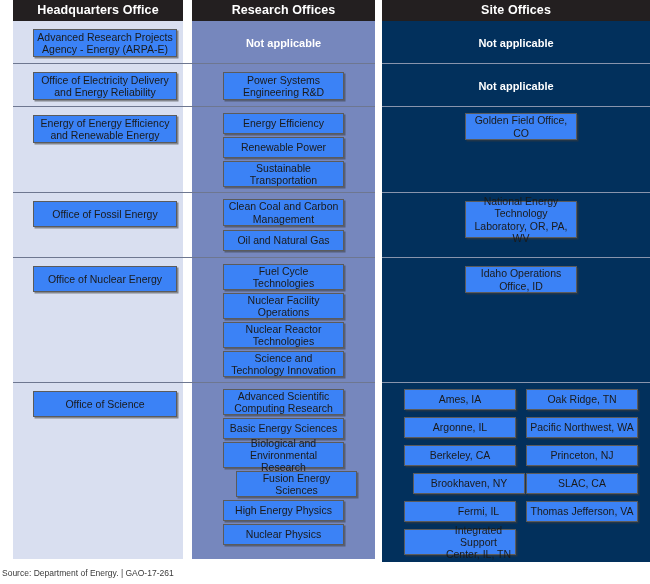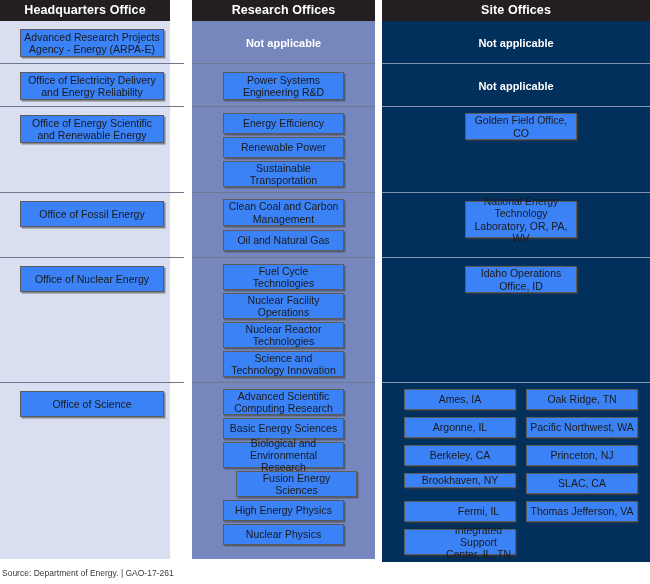--- a/index.html
+++ b/index.html
@@ -13,21 +13,21 @@
     position: relative;
     font-family: "Liberation Sans", sans-serif;
     overflow: hidden;
   }
 
   
   .col {
     position: absolute;
     top: 0;
   }
-  .col-hq   { left: 0px;   width: 170px; }
+  .col-hq   { left: 0px;   width: 170px; padding-left: 13px; }
   .col-res  { left: 192px; width: 183px; }
   .col-site { left: 382px; width: 268px; }
 
   .col-header {
     background: #231f20;
     color: #ffffff;
     font-weight: bold;
     font-size: 12.5px;
     text-align: center;
     height: 21px;
@@ -103,21 +103,21 @@
     <div class="rowline rowline-hq" style="top:42px"></div>
     <div class="rowline rowline-hq" style="top:85px"></div>
     <div class="rowline rowline-hq" style="top:171px"></div>
     <div class="rowline rowline-hq" style="top:236px"></div>
     <div class="rowline rowline-hq" style="top:361px"></div>
 
     <div class="box" style="left:20px; top:8px; width:144px; height:28px;">Advanced Research Projects Agency - Energy (ARPA-E)</div>
 
     <div class="box" style="left:20px; top:51px; width:144px; height:28px;">Office of Electricity Delivery and Energy Reliability</div>
 
-    <div class="box" style="left:20px; top:94px; width:144px; height:28px;">Office of Energy Scientific and Renewable Energy</div>
+    <div class="box" style="left:20px; top:94px; width:144px; height:28px;">Energy of Energy Efficiency and Renewable Energy</div>
 
     <div class="box" style="left:20px; top:180px; width:144px; height:26px;">Office of Fossil Energy</div>
 
     <div class="box" style="left:20px; top:245px; width:144px; height:26px;">Office of Nuclear Energy</div>
 
     <div class="box" style="left:20px; top:370px; width:144px; height:26px;">Office of Science</div>
   </div>
 </div>
 
 <div class="col col-res">
@@ -171,21 +171,21 @@
 
     <div class="box" style="left:83px; top:92px; width:112px; height:27px;">Golden Field Office, CO</div>
 
     <div class="box" style="left:83px; top:180px; width:112px; height:37px;">National Energy Technology Laboratory, OR, PA, WV</div>
 
     <div class="box" style="left:83px; top:245px; width:112px; height:27px;">Idaho Operations Office, ID</div>
 
     <div class="box" style="left:22px; top:368px; width:112px; height:21px;">Ames, IA</div>
     <div class="box" style="left:22px; top:396px; width:112px; height:21px;">Argonne, IL</div>
     <div class="box" style="left:22px; top:424px; width:112px; height:21px;">Berkeley, CA</div>
-    <div class="box" style="left:22px; top:452px; width:112px; height:15px;">Brookhaven, NY</div>
+    <div class="box" style="left:31px; top:452px; width:112px; height:21px;">Brookhaven, NY</div>
     <div class="box" style="left:22px; top:480px; width:112px; height:21px;padding-left:40px;">Fermi, IL</div>
     <div class="box" style="left:22px; top:508px; width:112px; height:26px;padding-left:40px;">Integrated Support Center, IL, TN</div>
 
     <div class="box" style="left:144px; top:368px; width:112px; height:21px;">Oak Ridge, TN</div>
     <div class="box" style="left:144px; top:396px; width:112px; height:21px;">Pacific Northwest, WA</div>
     <div class="box" style="left:144px; top:424px; width:112px; height:21px;">Princeton, NJ</div>
     <div class="box" style="left:144px; top:452px; width:112px; height:21px;">SLAC, CA</div>
     <div class="box" style="left:144px; top:480px; width:112px; height:21px;">Thomas Jefferson, VA</div>
   </div>
 </div>

